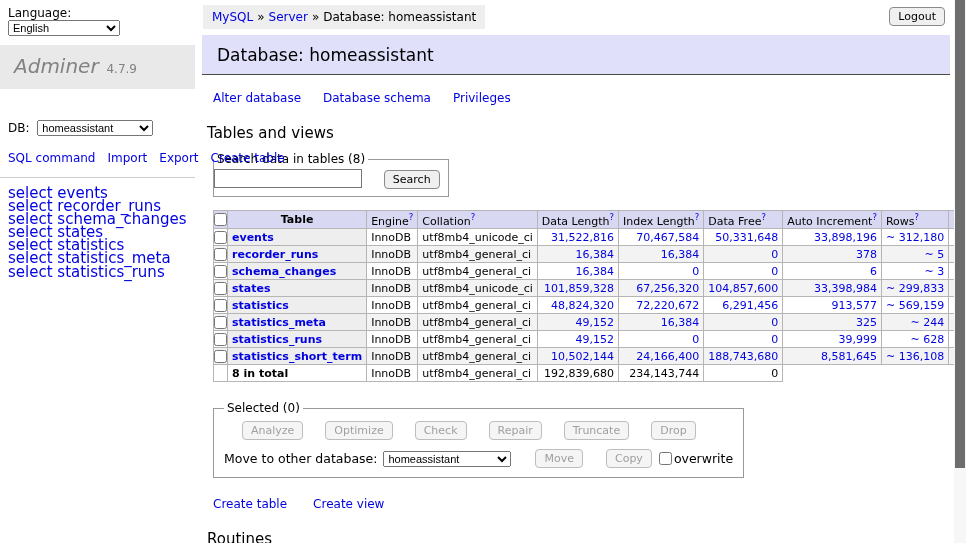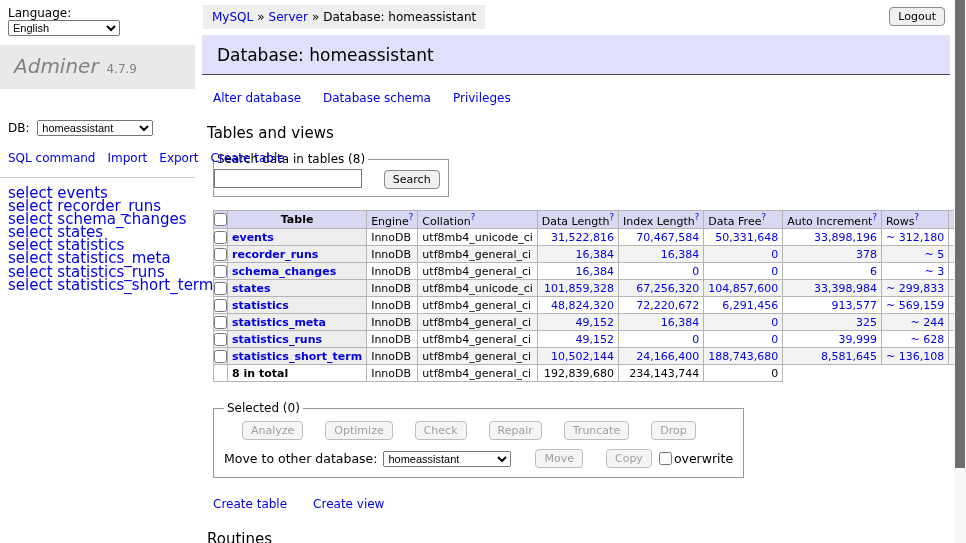--- a/index.html
+++ b/index.html
@@ -113,21 +113,20 @@
   </div>
   <hr class="side-hr">
   <div class="table-links">
       <a href="#">select events</a>
       <a href="#">select recorder_runs</a>
       <a href="#">select schema_changes</a>
       <a href="#">select states</a>
       <a href="#">select statistics</a>
       <a href="#">select statistics_meta</a>
       <a href="#">select statistics_runs</a>
-      <a href="#">select statistics_short_term</a>
     </div>
 </div>
 
 <div class="main">
   <div class="topbar">
     <span class="breadcrumb">
       <a href="#">MySQL</a><span class="sep">»</span><a href="#">Server</a><span class="sep">»</span><span>Database: homeassistant</span>
     </span>
     <button class="logout-btn">Logout</button>
   </div>

